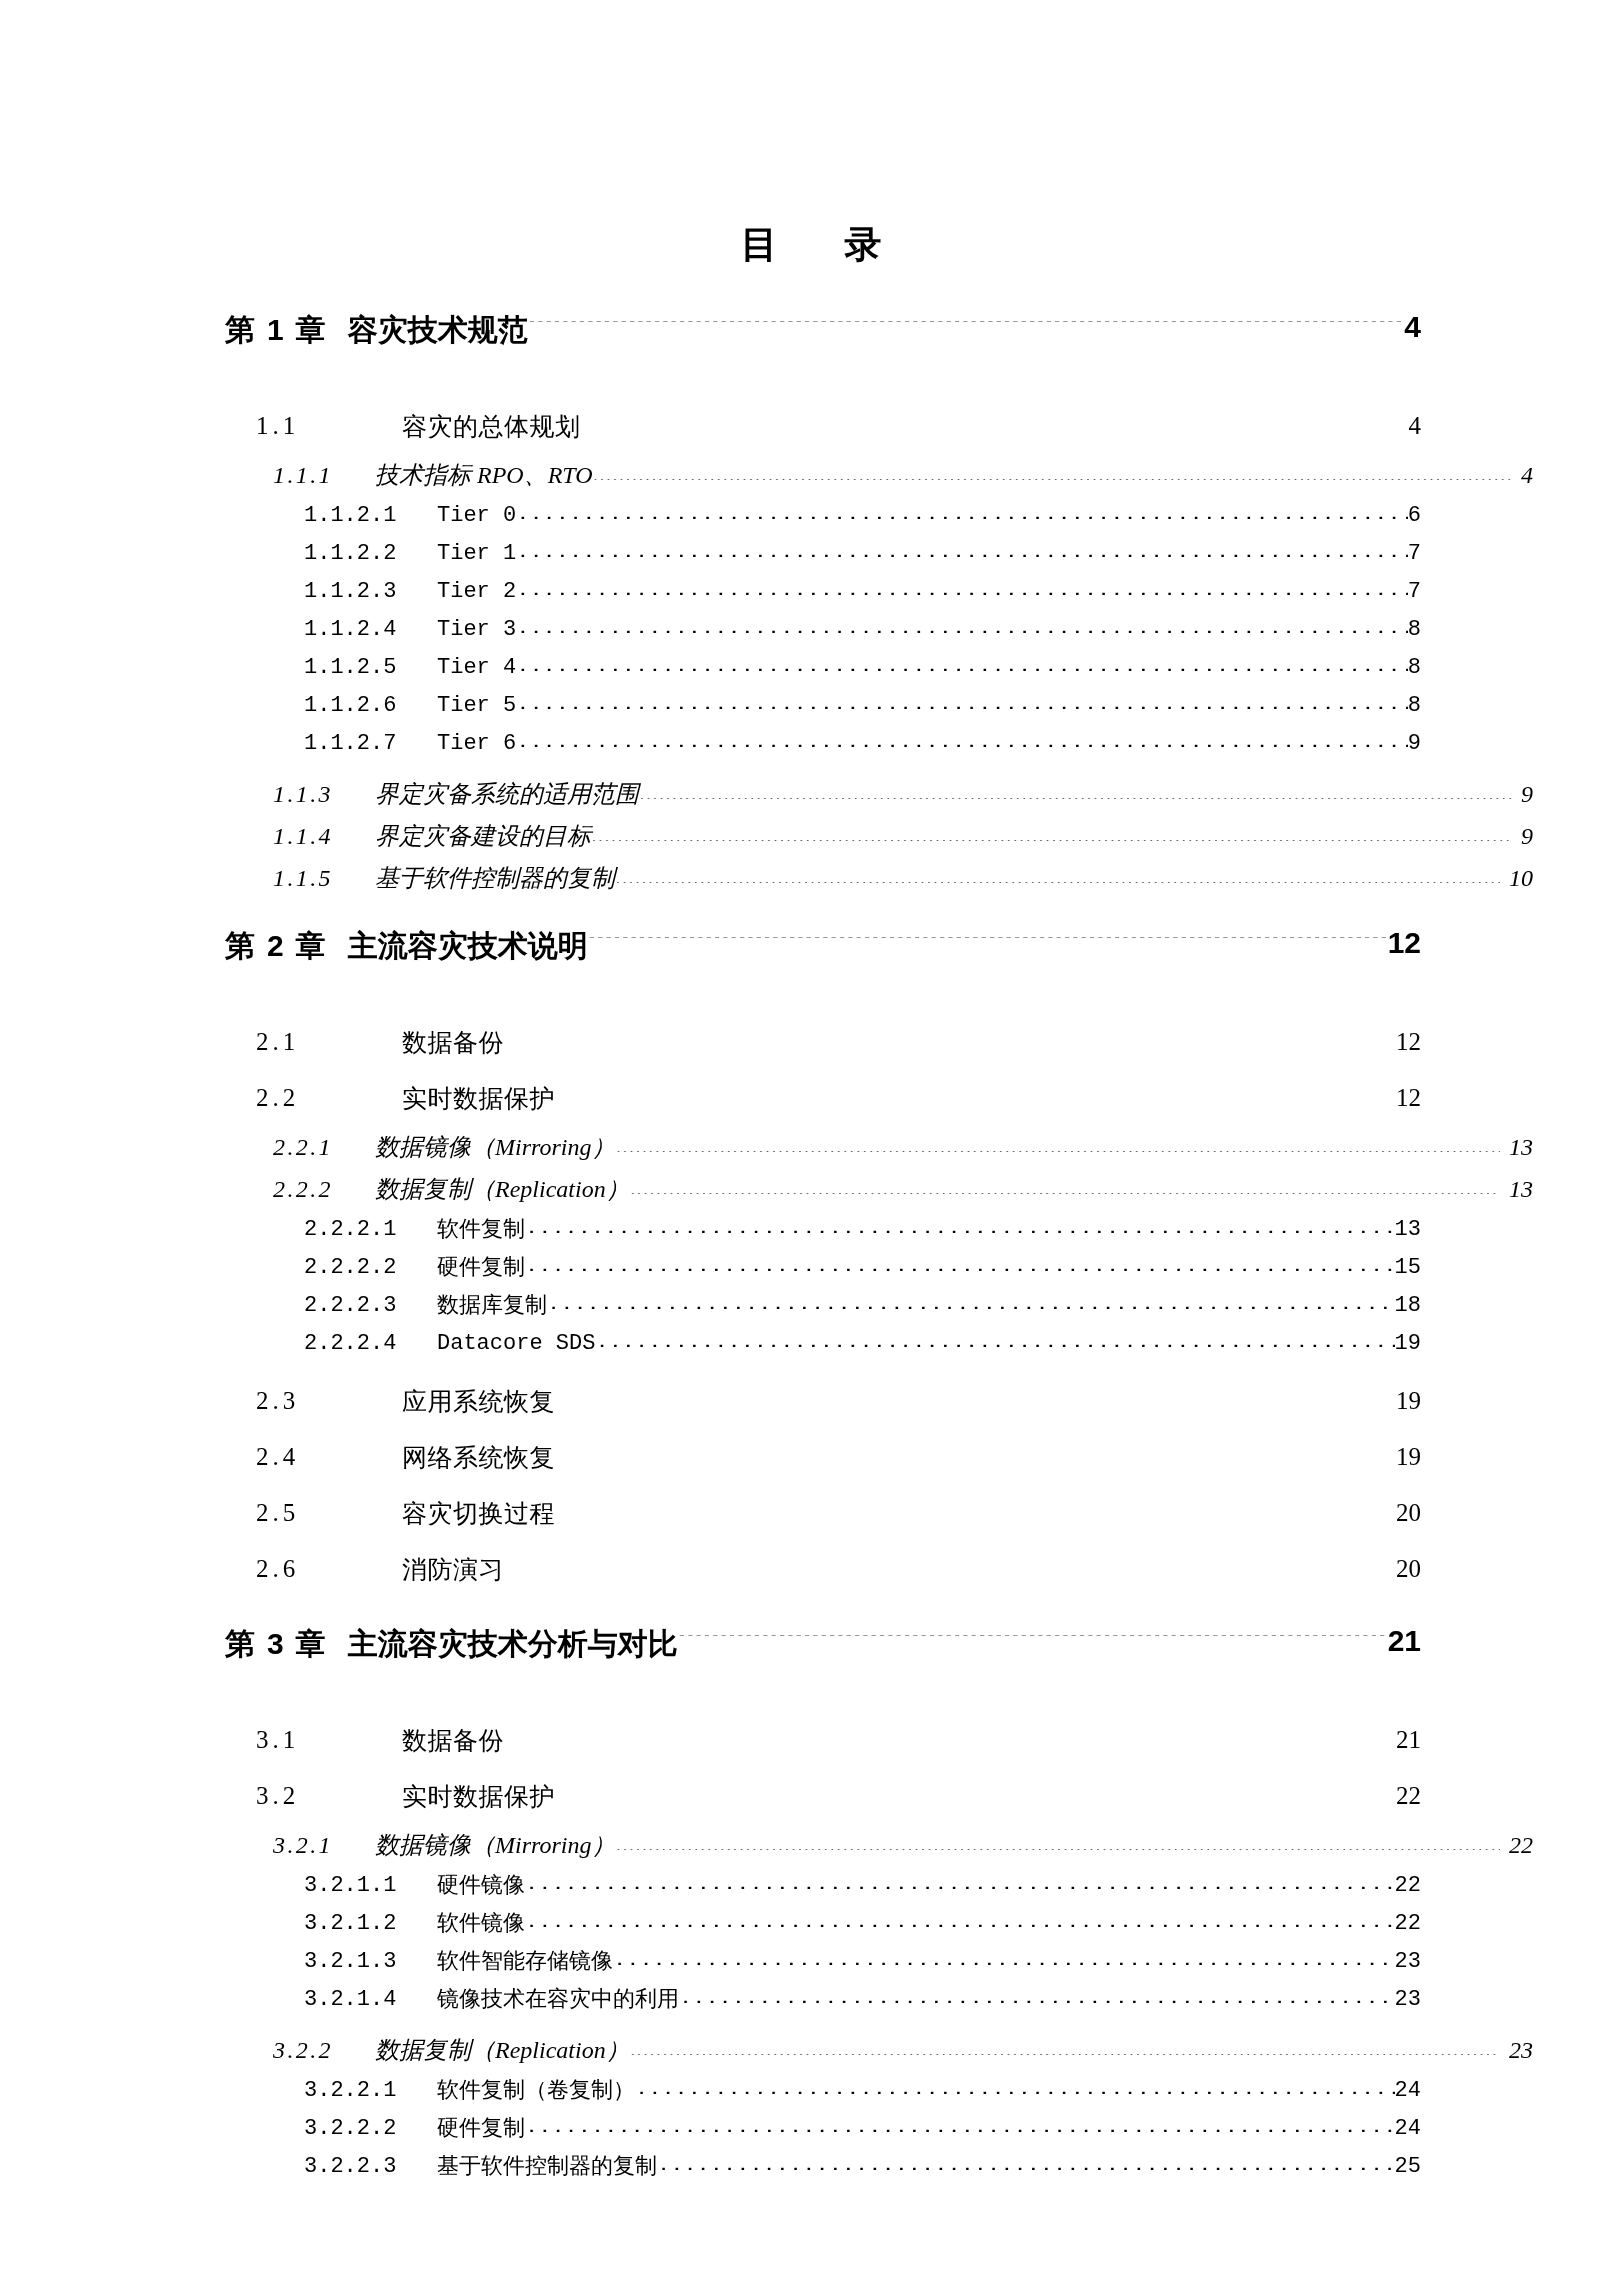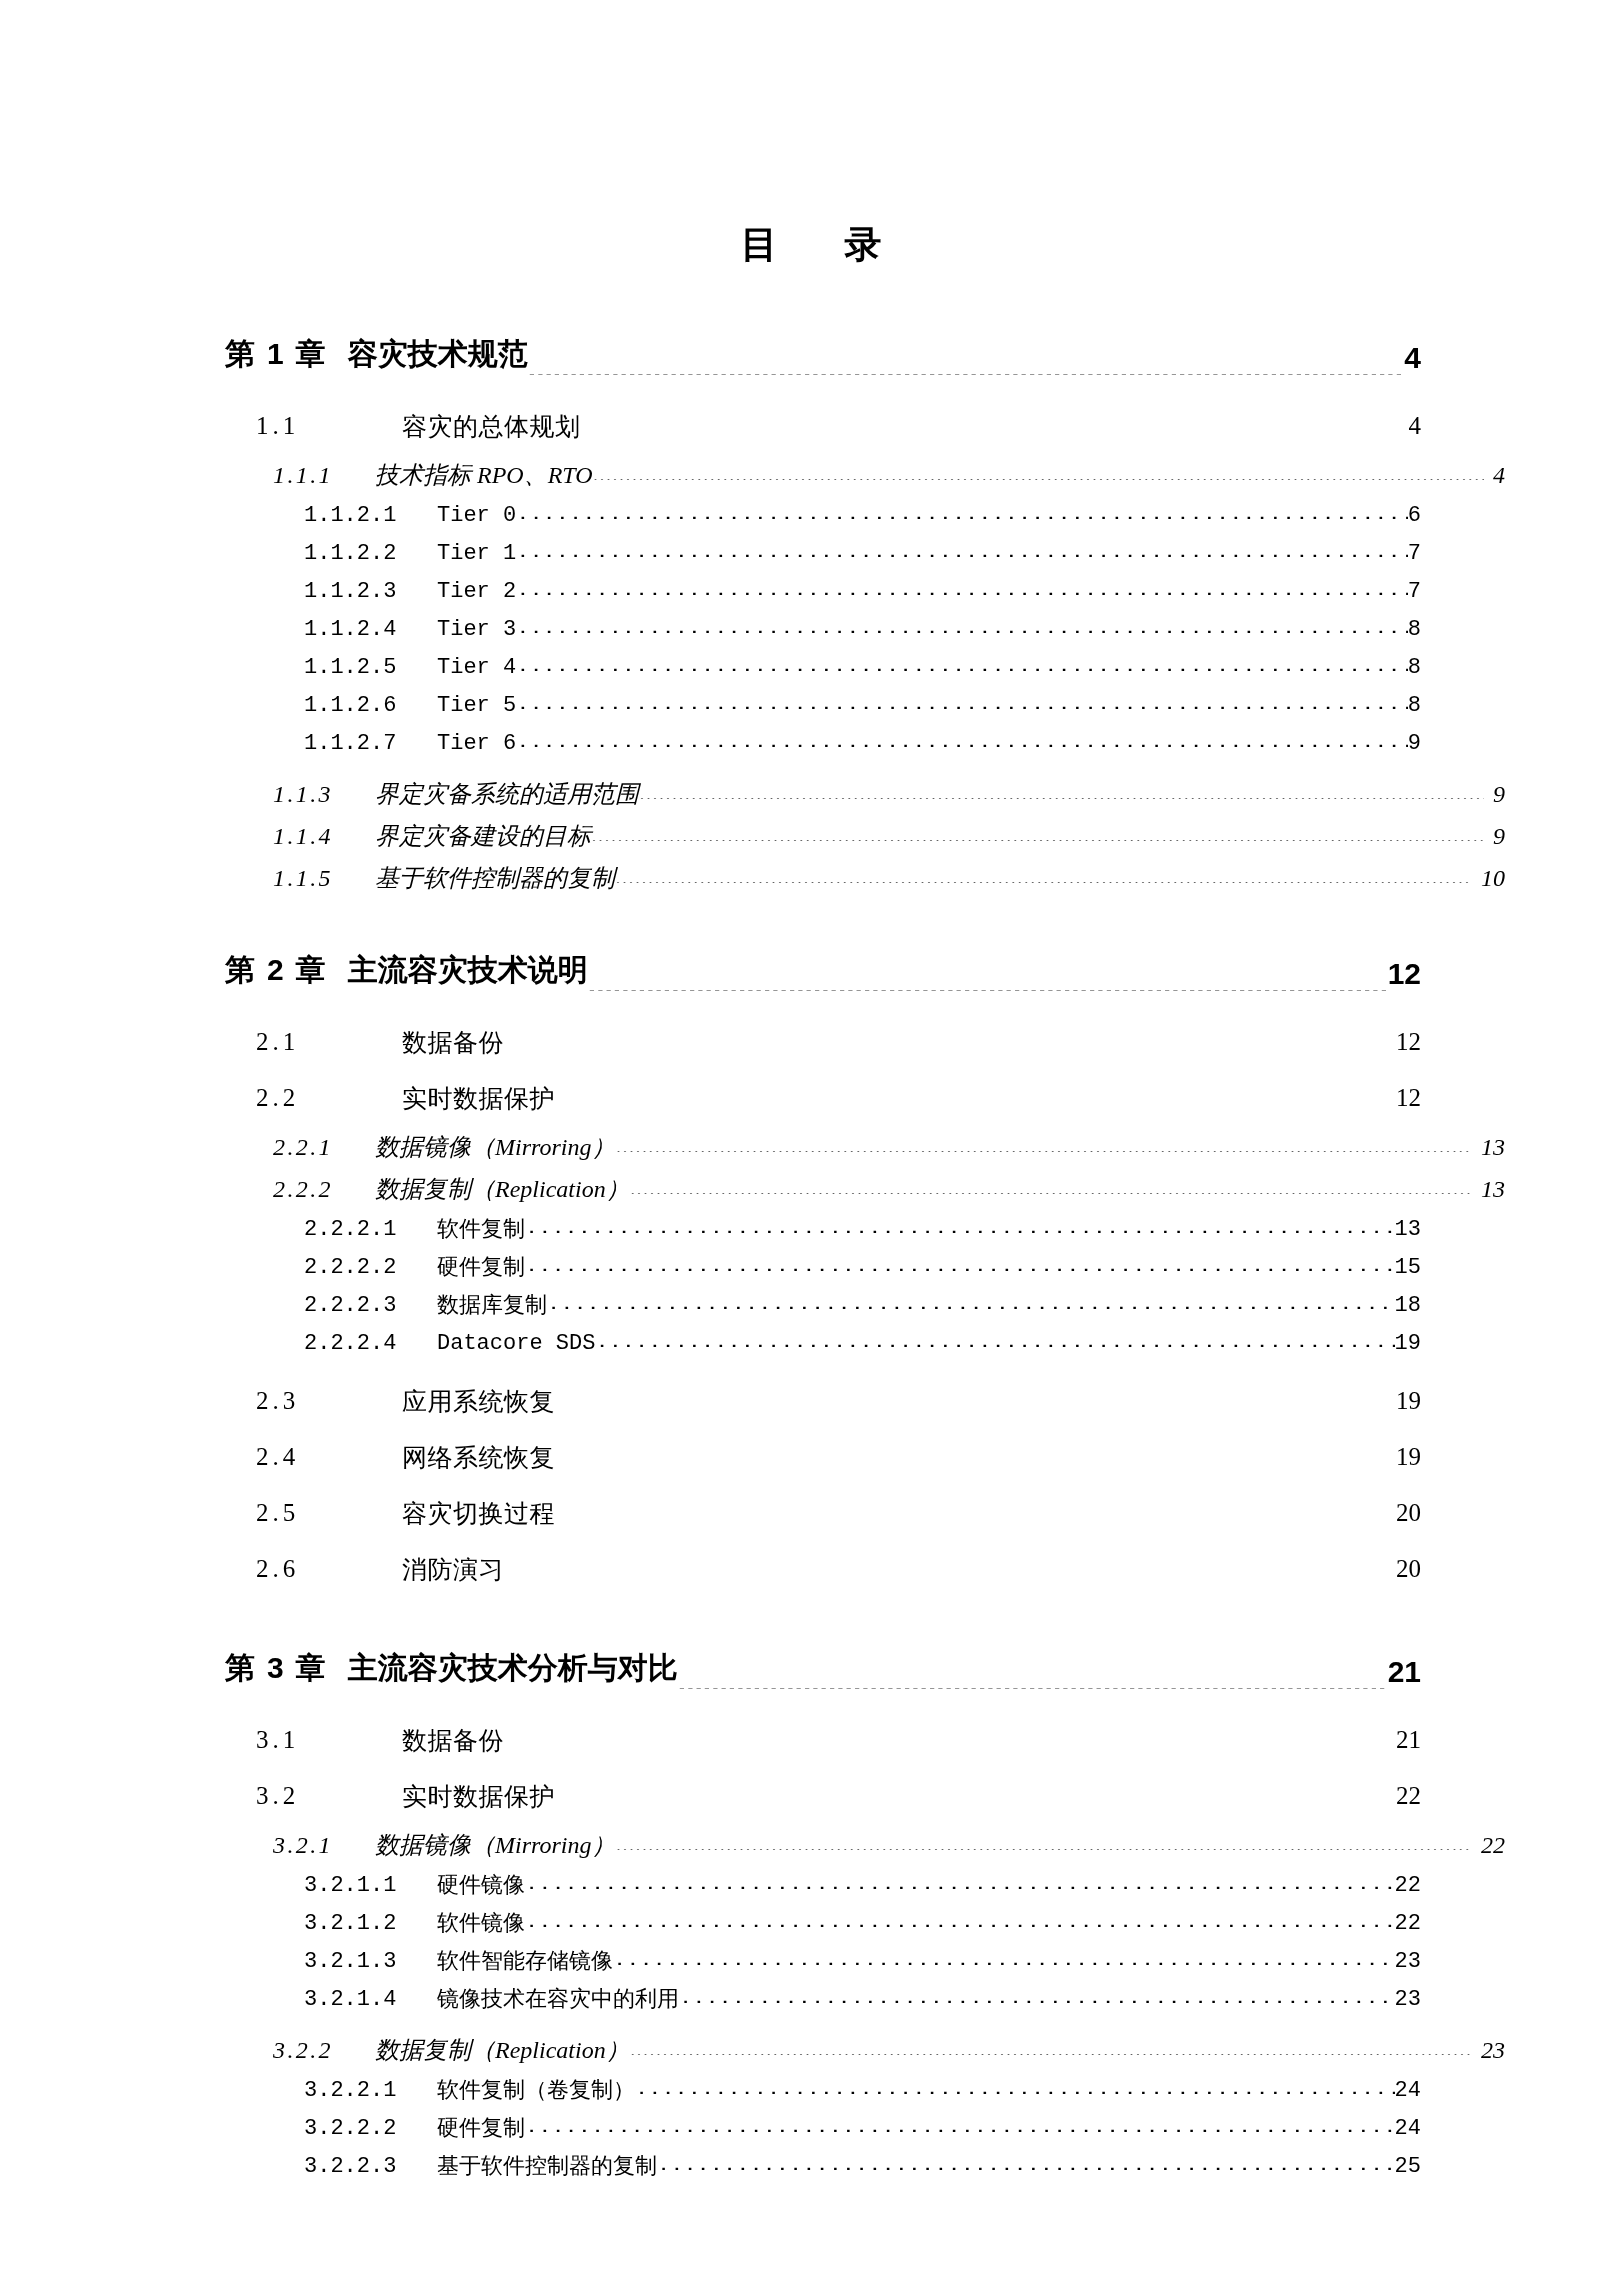--- a/index.html
+++ b/index.html
@@ -72,21 +72,21 @@
   
   .lvl1 {
     font-family: "Liberation Sans", "DejaVu Sans", sans-serif;
     font-weight: bold;
     font-size: 30px;
     padding-left: 225px;
     padding-right: 202px;
     margin-top: 0;
     margin-bottom: 0;
     height: 65px;
-    align-items: flex-end;
+    align-items: flex-start;
   }
   .lvl1 .num { letter-spacing: 0.06em; }
   .lvl1 .ttl { margin-left: 20.5px; }
   .lvl1 .leader::before { font-size: 30px; letter-spacing: 0.0em; line-height: 0.4; }
   .lvl1 .pg { min-width: 0; padding-left: 0px; }
 
   
   .lvl2 {
     font-family: "Liberation Serif", "DejaVu Serif", serif;
     font-size: 25px;
@@ -100,21 +100,21 @@
   .lvl2 .ttl { margin-left: 0px; letter-spacing: 0.02em; }
   .lvl2 .leader::before { font-size: 25px; letter-spacing: 0.02em; line-height: 0.4; }
   .lvl2 .pg { padding-left: 9.5px; }
 
   
   .lvl3 {
     font-family: "Liberation Serif", "DejaVu Serif", serif;
     font-style: italic;
     font-size: 24px;
     padding-left: 273px;
-    padding-right: 118px;
+    padding-right: 90px;
     height: 42px;
     align-items: center;
   }
   .lvl3 .num { letter-spacing: 0.10em; width: 102px; }
   .lvl3 .ttl { margin-left: 0px; }
   .lvl3 .leader::before { font-size: 24px; letter-spacing: 0.02em; line-height: 0.4; font-style: normal; }
   .lvl3 .pg { padding-left: 9.5px; }
 
   
   .lvl4 {

